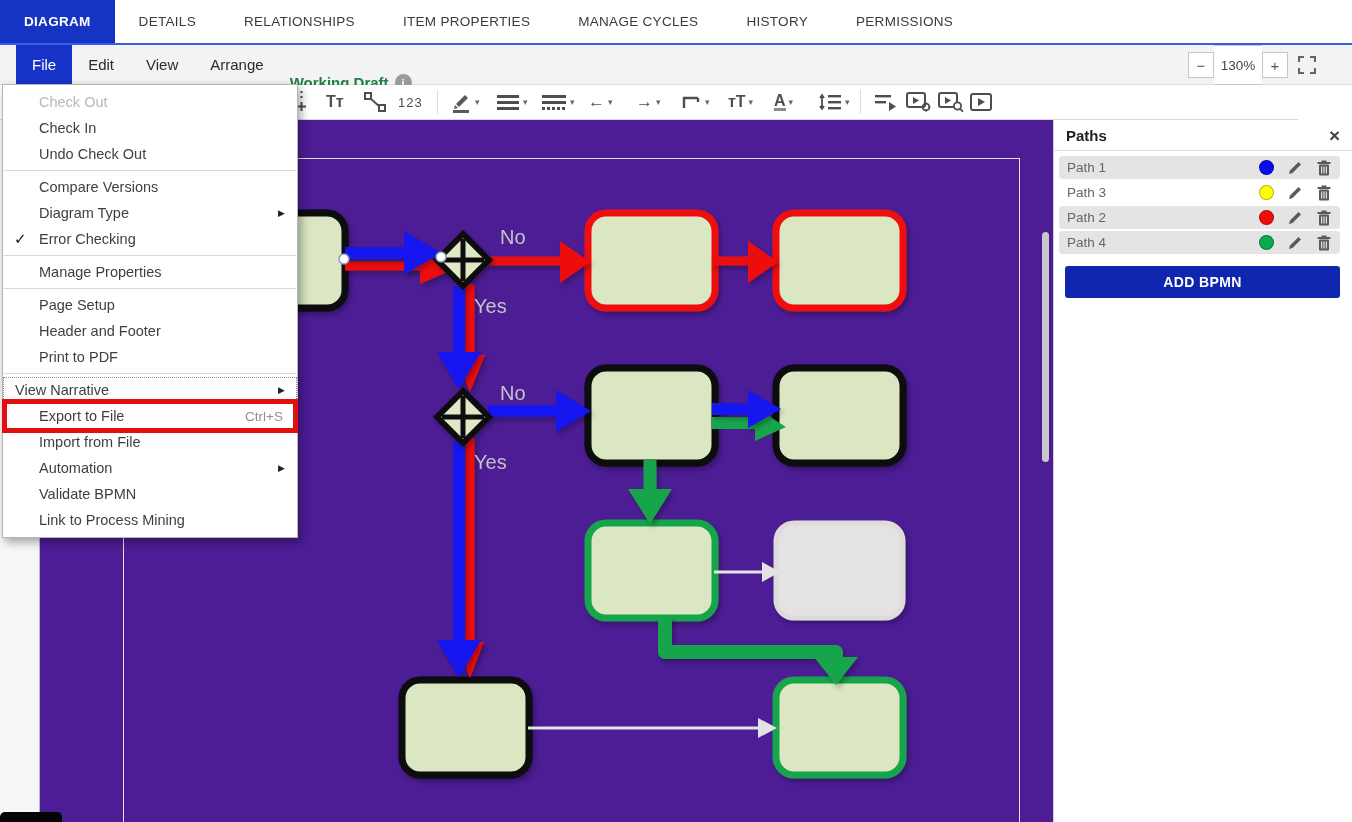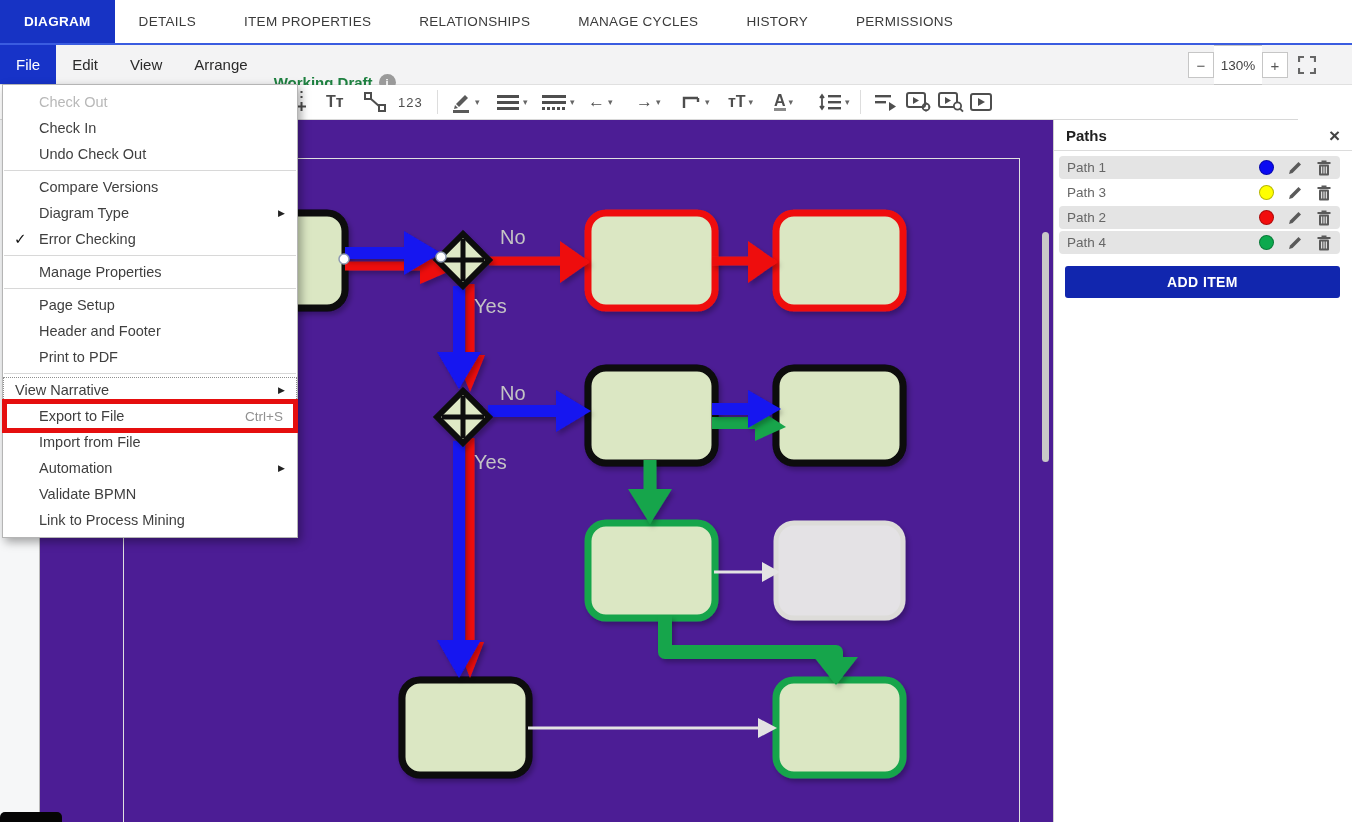--- a/index.html
+++ b/index.html
@@ -82,29 +82,29 @@
     pointer-events:none;z-index:2;}
   .black-corner{position:absolute;left:0;top:812px;width:62px;height:10px;background:#050505;
     border-radius:5px 5px 0 0;z-index:40;}
 </style>
 </head>
 <body>
 
 <div class="tabbar" id="tabbar">
     <div class="tab active">DIAGRAM</div>
     <div class="tab">DETAILS</div>
+    <div class="tab">RELATIONSHIPS</div>
     <div class="tab">ITEM PROPERTIES</div>
-    <div class="tab">RELATIONSHIPS</div>
     <div class="tab">MANAGE CYCLES</div>
     <div class="tab">HISTORY</div>
     <div class="tab">PERMISSIONS</div>
   </div>
 
 <div class="menubar">
-  <div id="menus" style="display:flex;align-items:stretch;">
+  <div id="menus" style="display:flex;align-items:stretch;padding-left:16px;">
       <div class="menu active">File</div>
       <div class="menu">Edit</div>
       <div class="menu">View</div>
       <div class="menu">Arrange</div>
     </div>
   <div class="status-label">
     <span>Working Draft</span>
     <span class="info-badge">i</span>
   </div>
   <div class="zoomctl">
@@ -370,21 +370,21 @@
           <path d="M2 14 L3 10.5 L11.5 2 L14 4.5 L5.5 13 Z" fill="#5a5a5a"></path>
         </svg>
         <svg class="rowicon" viewBox="0 0 16 16">
           <rect x="3" y="4.5" width="10" height="11" rx="1" fill="#5a5a5a"></rect>
           <rect x="1.5" y="2" width="13" height="2" fill="#5a5a5a"></rect>
           <rect x="5.5" y="0.5" width="5" height="2" fill="#5a5a5a"></rect>
           <path d="M5.7 6.5 v7 M8 6.5 v7 M10.3 6.5 v7" stroke="#fff" stroke-width="1"></path>
         </svg>
       </div>
     </div>
-  <button class="addpath">ADD ITEM</button>
+  <button class="addpath">ADD BPMN</button>
 </div>
 
 <div class="file-menu" id="filemenu">
     <div class="fm-item disabled">
       <span>Check Out</span>
     </div>
     <div class="fm-item">
       <span>Check In</span>
     </div>
     <div class="fm-item">

